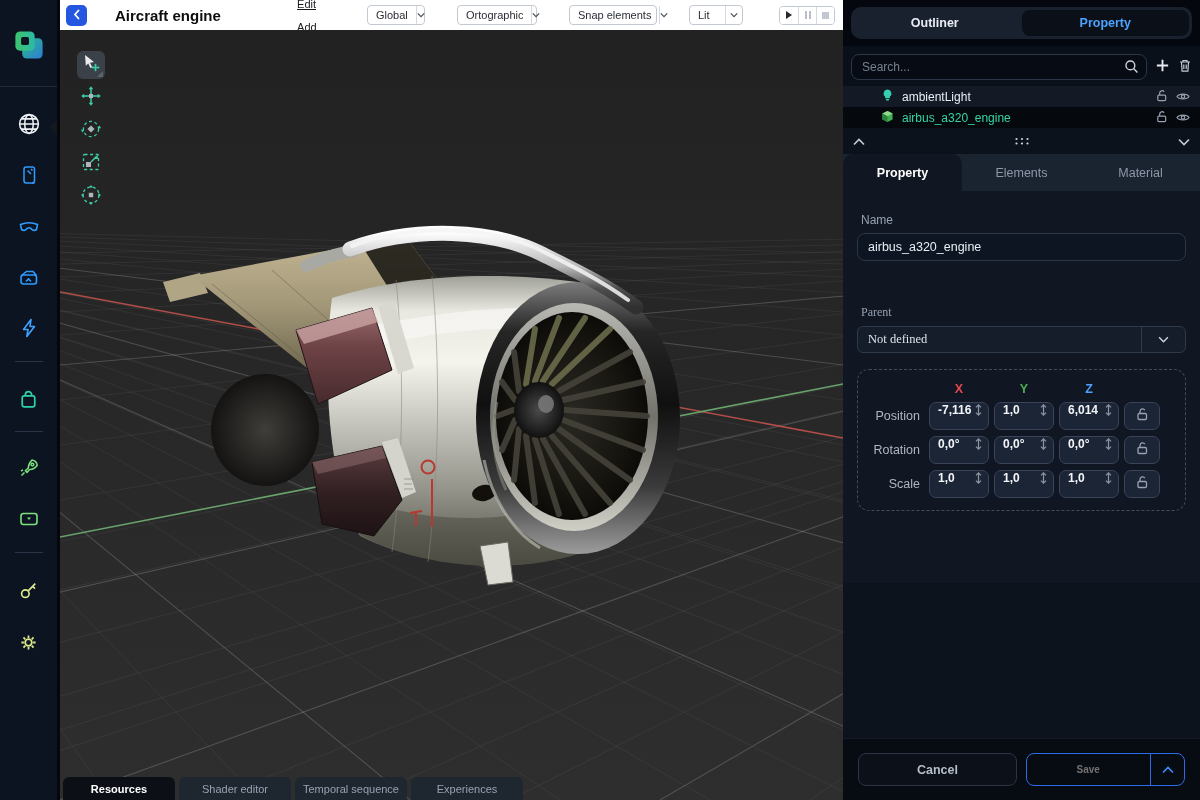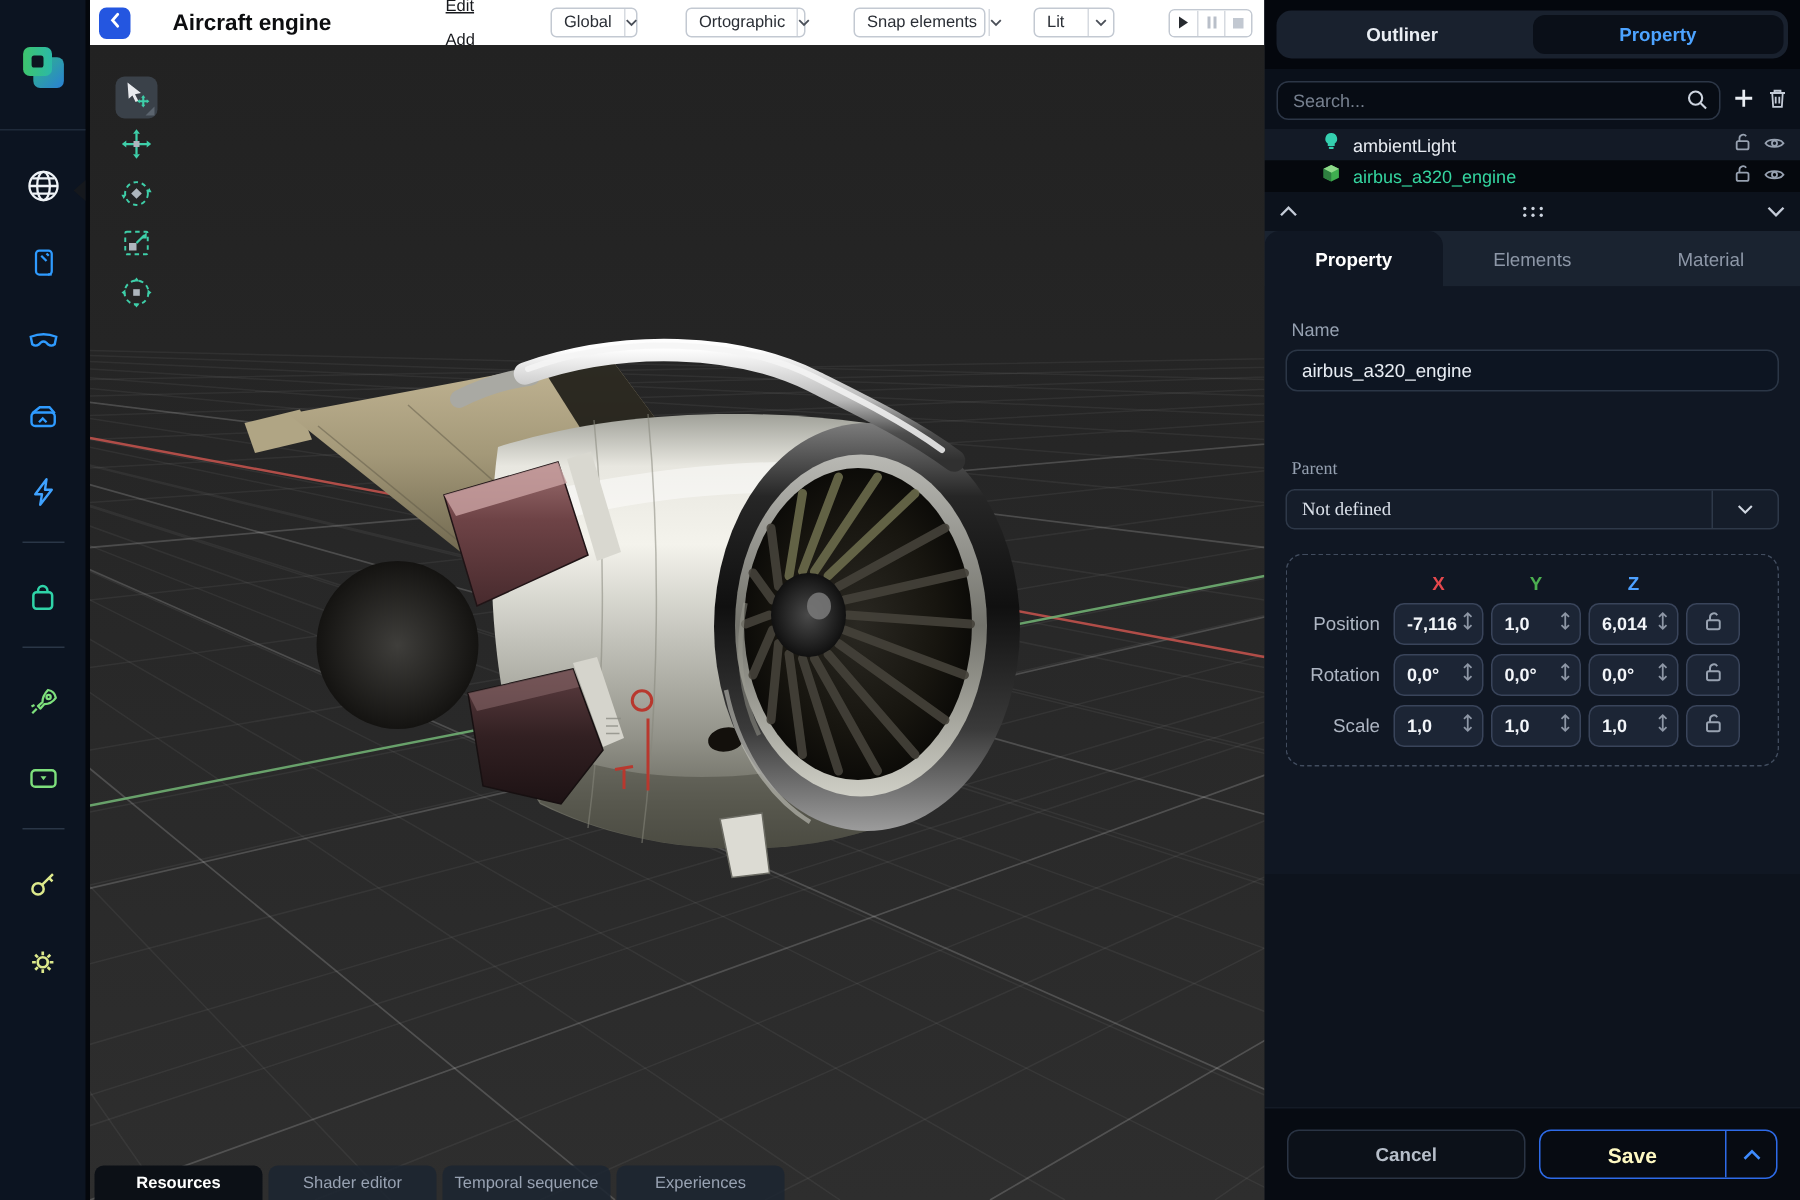--- a/index.html
+++ b/index.html
@@ -88,30 +88,30 @@
   .parent-block { margin-top:44px;font-family:Liberation Serif, serif; }
   .parent-select { height:27px; background:#151d2a; border:1px solid #2e3949; border-radius:6px; display:flex; align-items:center; cursor:pointer; }
   .parent-select .pval { flex:1; font-size:12.5px; color:#dbe1ea; padding-left:10px; }
   .parent-select .pchev { width:44px; height:100%; border-left:1px solid #2e3949; display:flex; align-items:center; justify-content:center; }
   .dashed-box { margin-top:16px; border:1.5px dashed #414c5e; border-radius:12px; padding:12px 10px; }
   .tgrid { display:grid; grid-template-columns:56px 60px 60px 60px 36px; gap:6px 5px; align-items:center; }
   .axis-head { text-align:center; font-size:12.5px; font-weight:bold; }
   .axis-x { color:#e5484d; } .axis-y { color:#4caf50; } .axis-z { color:#4da0ff; }
   .row-label { font-size:12.5px; color:#aeb6c3; text-align:right; padding-right:4px; }
   .vcell { height:28px; background:#1c2535; border:1px solid #39445a; border-radius:7px;
-           display:flex; align-items:center; padding:0 5px 0 8px; cursor:text; }
+           display:flex; align-items:flex-start; padding:0 5px 0 8px; cursor:text; }
   .vcell .vtext { font-size:12px; font-weight:bold; color:#f2f5f9; flex:1; white-space:nowrap; }
   .lock-cell { height:28px; background:#1c2535; border:1px solid #39445a; border-radius:7px;
                display:flex; align-items:center; justify-content:center; cursor:pointer; }
   .rp-spacer { flex:1; background:#0d131d; }
   .rp-footer { height:62px; background:#070b12; border-top:1px solid #141b26; display:flex; align-items:center; padding:0 15px; gap:9px; }
   .btn-cancel { flex:1; height:33px; background:#0c1119; border:1px solid #2a3444; border-radius:8px;
                 color:#b6bec9; font-size:12.5px; font-weight:600; display:flex; align-items:center; justify-content:center; cursor:pointer; }
   .btn-save { flex:1; height:33px; border:1.5px solid #2e6be8; border-radius:8px; display:flex; overflow:hidden; cursor:pointer; }
-  .btn-save .save-main { flex:1; display:flex; align-items:center; justify-content:center; color:#fef9c3; font-size:14px; font-weight:bold; }
+  .btn-save .save-main { flex:1; display:flex; align-items:center; justify-content:center; color:#737373; font-size:10px; font-weight:bold; }
   .btn-save .save-div { width:1.5px; background:#2e6be8; }
   .btn-save .save-chev { width:33px; display:flex; align-items:center; justify-content:center; }
 </style>
 </head>
 <body>
 
 <div class="app">
 
   <aside class="sidebar">
     <div class="logo">

